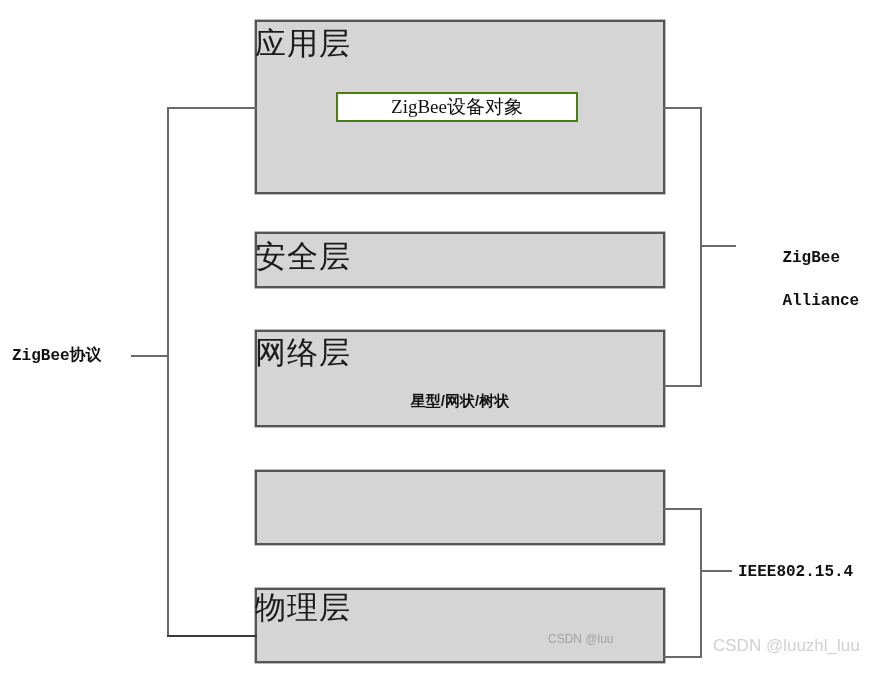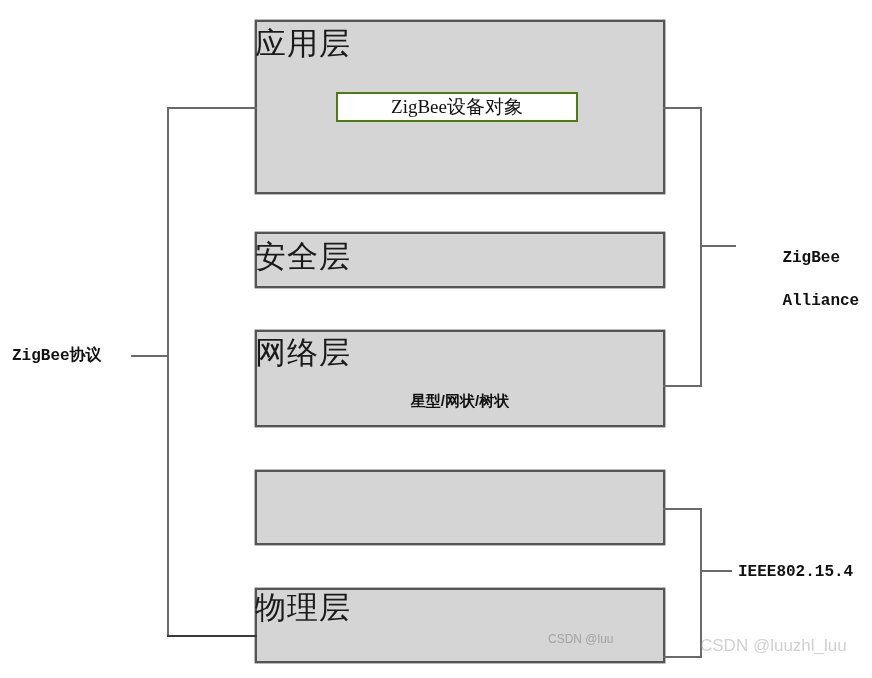--- a/index.html
+++ b/index.html
@@ -137,15 +137,15 @@
     <span>ZigBee</span><br>
     <span>Alliance</span>
   </div>
 
   <div class="vline" style="left:700px; top:508px; height:150px;"></div>
   <div class="hline" style="left:663px; top:508px; width:39px;"></div>
   <div class="hline" style="left:663px; top:656px; width:39px;"></div>
   <div class="hline" style="left:700px; top:570px; width:32px;"></div>
   <div class="side-label" style="left:738px; top:562px;">IEEE802.15.4</div>
 
-  <div class="watermark" style="left:700px; top:636px;">CSDN @luuzhl_luu</div>
+  <div class="watermark" style="left:700px; top:636px;padding-left:13px;">CSDN @luuzhl_luu</div>
 
 </div>
 
 </body></html>

